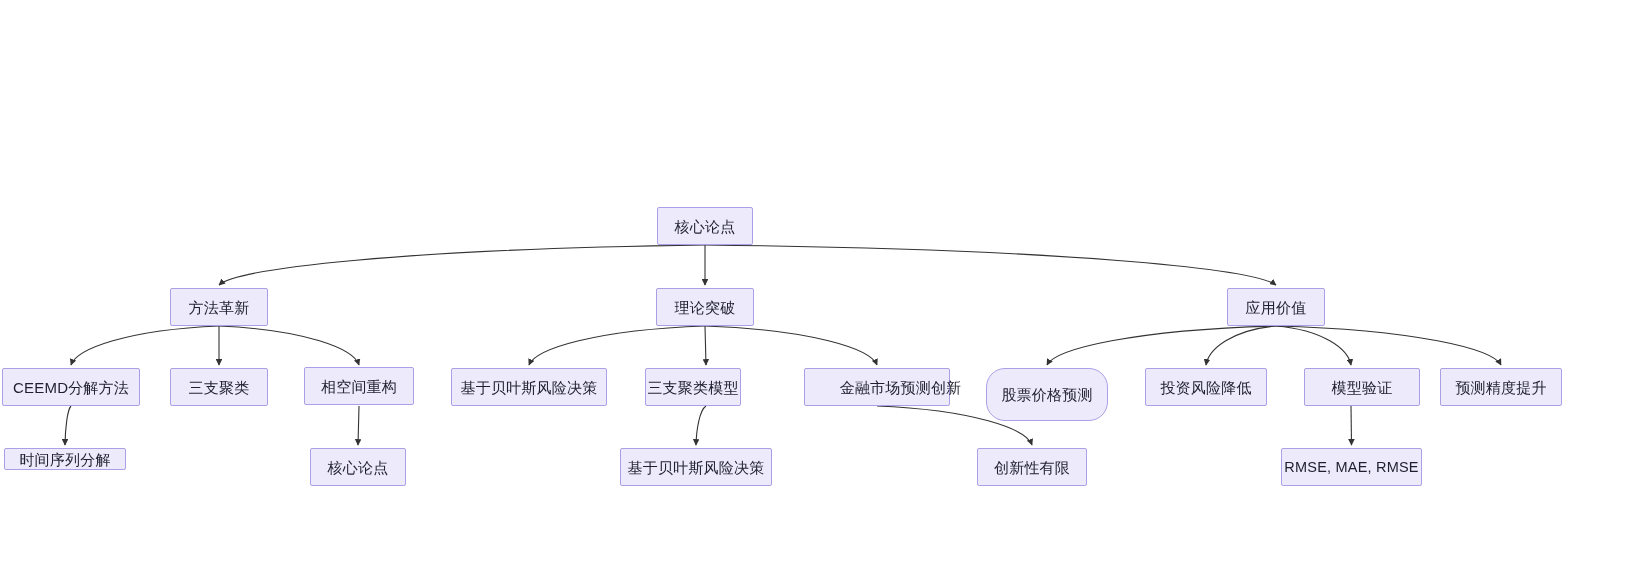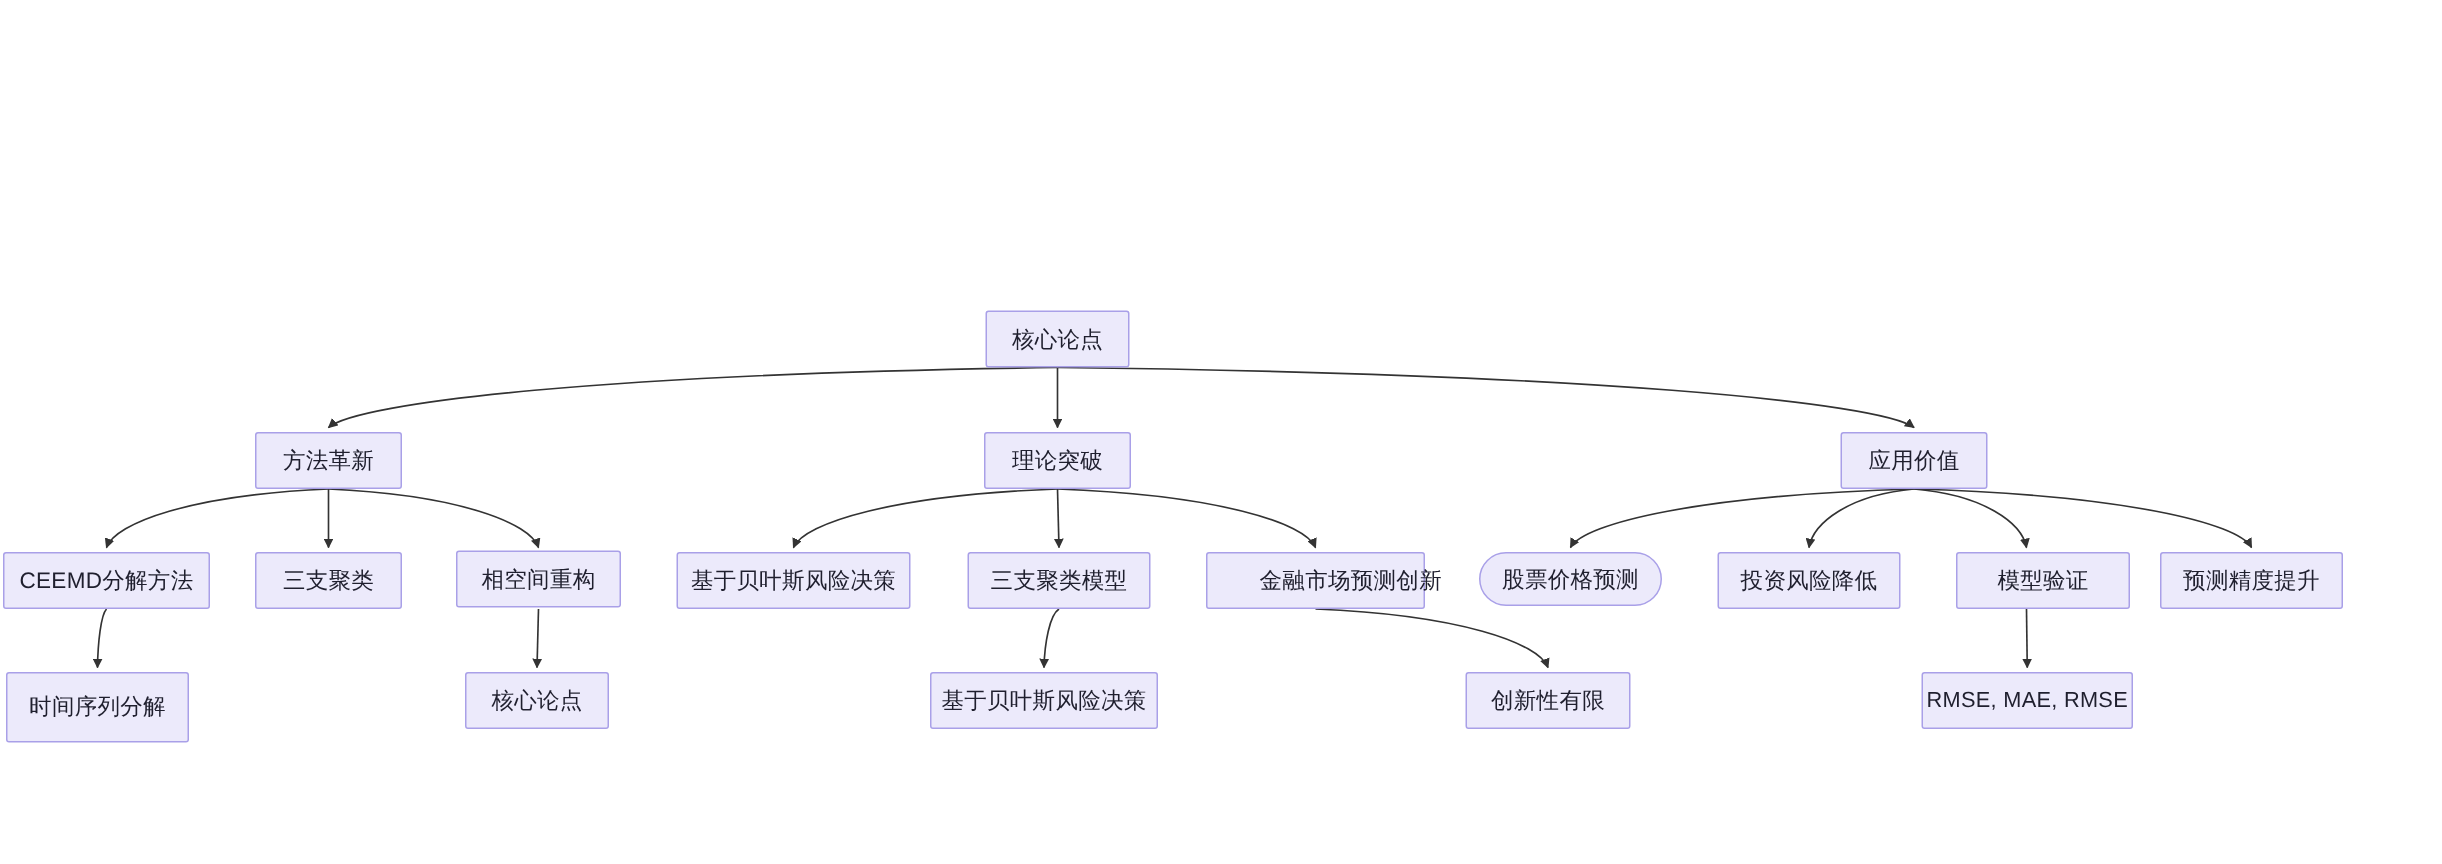--- a/index.html
+++ b/index.html
@@ -93,39 +93,39 @@
       </div>
       <div class="node" style="left: 170px; top: 368px; width: 98px; height: 38px; background: rgb(236, 234, 251); border-color: rgb(169, 160, 232);">
         <span>三支聚类</span>
       </div>
       <div class="node" style="left: 304px; top: 367px; width: 110px; height: 38px; background: rgb(236, 234, 251); border-color: rgb(169, 160, 232);">
         <span>相空间重构</span>
       </div>
       <div class="node" style="left: 451px; top: 368px; width: 156px; height: 38px; background: rgb(236, 234, 251); border-color: rgb(169, 160, 232);">
         <span>基于贝叶斯风险决策</span>
       </div>
-      <div class="node" style="left: 645px; top: 368px; width: 122px; height: 38px; background: rgb(236, 234, 251); border-color: rgb(169, 160, 232);">
+      <div class="node" style="left: 645px; top: 368px; width: 96px; height: 38px; background: rgb(236, 234, 251); border-color: rgb(169, 160, 232);">
         <span>三支聚类模型</span>
       </div>
       <div class="node" style="left: 804px; top: 368px; width: 146px; height: 38px; background: rgb(236, 234, 251); border-color: rgb(169, 160, 232); padding-left: 47px;">
         <span>金融市场预测创新</span>
       </div>
-      <div class="node" style="left: 986px; top: 368px; width: 122px; height: 36px; background: rgb(236, 234, 251); border-color: rgb(169, 160, 232); border-radius: 19px;">
+      <div class="node" style="left: 986px; top: 368px; width: 122px; height: 53px; background: rgb(236, 234, 251); border-color: rgb(169, 160, 232); border-radius: 19px;">
         <span>股票价格预测</span>
       </div>
       <div class="node" style="left: 1145px; top: 368px; width: 122px; height: 38px; background: rgb(236, 234, 251); border-color: rgb(169, 160, 232);">
         <span>投资风险降低</span>
       </div>
       <div class="node" style="left: 1304px; top: 368px; width: 116px; height: 38px; background: rgb(236, 234, 251); border-color: rgb(169, 160, 232);">
         <span>模型验证</span>
       </div>
       <div class="node" style="left: 1440px; top: 368px; width: 122px; height: 38px; background: rgb(236, 234, 251); border-color: rgb(169, 160, 232);">
         <span>预测精度提升</span>
       </div>
-      <div class="node" style="left: 4px; top: 448px; width: 122px; height: 47px; background: rgb(236, 234, 251); border-color: rgb(169, 160, 232);">
+      <div class="node" style="left: 4px; top: 448px; width: 122px; height: 22px; background: rgb(236, 234, 251); border-color: rgb(169, 160, 232);">
         <span>时间序列分解</span>
       </div>
       <div class="node" style="left: 310px; top: 448px; width: 96px; height: 38px; background: rgb(236, 234, 251); border-color: rgb(169, 160, 232);">
         <span>核心论点</span>
       </div>
       <div class="node" style="left: 620px; top: 448px; width: 152px; height: 38px; background: rgb(236, 234, 251); border-color: rgb(169, 160, 232);">
         <span>基于贝叶斯风险决策</span>
       </div>
       <div class="node" style="left: 977px; top: 448px; width: 110px; height: 38px; background: rgb(236, 234, 251); border-color: rgb(169, 160, 232);">
         <span>创新性有限</span>

